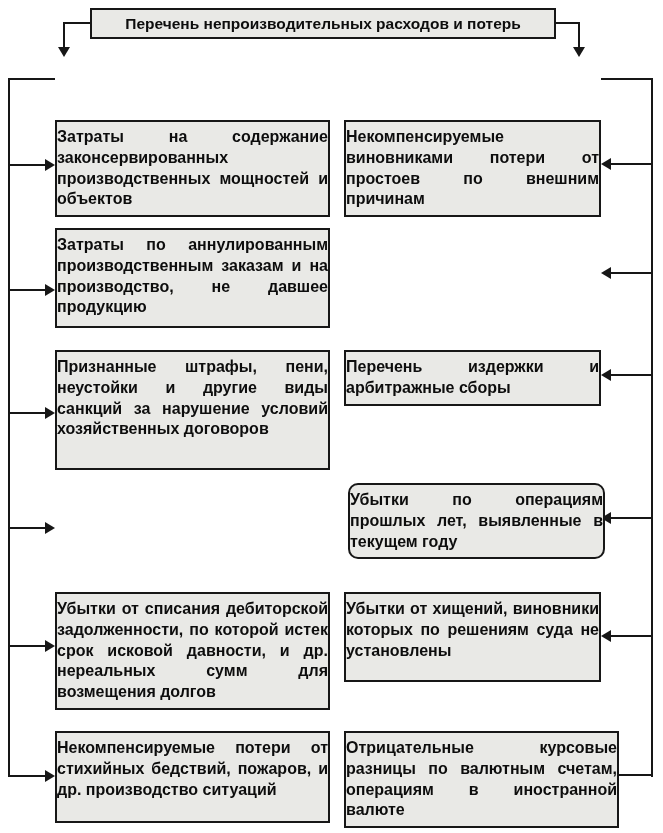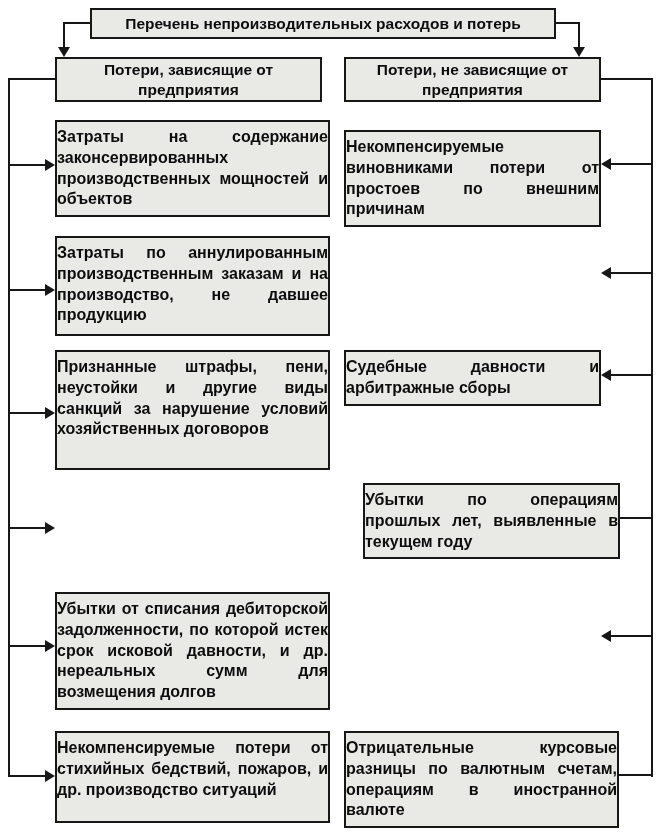--- a/index.html
+++ b/index.html
@@ -48,26 +48,20 @@
   <div class="box title" style="left:90px; top:8px; width:466px; height:31px;">Перечень непроизводительных расходов и потерь</div>
 
   <div class="hline" style="left:64px; top:22px; width:26px;"></div>
   <div class="vline" style="left:63px; top:22px; height:27px;"></div>
   <div class="arr down" style="left:58px; top:47px;"></div>
 
   <div class="hline" style="left:556px; top:22px; width:24px;"></div>
   <div class="vline" style="left:578px; top:22px; height:27px;"></div>
   <div class="arr down" style="left:573px; top:47px;"></div>
 
-  <div class="box hdr" style="left:55px; top:57px; width:267px; height:45px;">
-    <span style="display:inline-block; max-width:185px;">Потери, зависящие от предприятия</span>
-  </div>
-  <div class="box hdr" style="left:344px; top:57px; width:257px; height:45px;">
-    <span style="display:inline-block; max-width:200px;">Потери, не зависящие от предприятия</span>
-  </div>
 
   <div class="hline" style="left:9px; top:78px; width:46px;"></div>
   <div class="vline" style="left:8px; top:78px; height:699px;"></div>
 
   <div class="hline" style="left:601px; top:78px; width:52px;"></div>
   <div class="vline" style="left:651px; top:78px; height:699px;"></div>
 
   <div class="hline" style="left:9px; top:164px; width:36px;"></div>
   <div class="arr right" style="left:45px; top:159px;"></div>
 
@@ -98,23 +92,24 @@
   <div class="hline" style="left:611px; top:517px; width:40px;"></div>
   <div class="arr left" style="left:601px; top:512px;"></div>
 
   <div class="hline" style="left:611px; top:635px; width:40px;"></div>
   <div class="arr left" style="left:601px; top:630px;"></div>
 
   <div class="hline" style="left:611px; top:774px; width:40px;"></div>
   <div class="arr left" style="left:601px; top:769px;"></div>
 
   <div class="box item" style="left:55px; top:120px; width:275px; min-height:92px;">Затраты на содержание законсервированных производственных мощностей и объектов</div>
-  <div class="box item" style="left:55px; top:236px; width:275px; min-height:100px;">Затраты по аннулированным производственным заказам и на производство, не давшее продукцию</div>
+  <div class="box item" style="left:55px; top:228px; width:275px; min-height:100px;">Затраты по аннулированным производственным заказам и на производство, не давшее продукцию</div>
   <div class="box item" style="left:55px; top:350px; width:275px; min-height:120px;">Признанные штрафы, пени, неустойки и другие виды санкций за нарушение условий хозяйственных договоров</div>
   <div class="box item" style="left:55px; top:592px; width:275px; min-height:110px;">Убытки от списания дебиторской задолженности, по которой истек срок исковой давности, и др. нереальных сумм для возмещения долгов</div>
   <div class="box item" style="left:55px; top:731px; width:275px; min-height:92px;">Некомпенсируемые потери от стихийных бедствий, пожаров, и др. производство ситуаций</div>
 
-  <div class="box item" style="left:344px; top:130px; width:257px; min-height:88px;">Некомпенсируемые виновниками потери от простоев по внешним причинам</div>
-  <div class="box item" style="left:344px; top:350px; width:257px; min-height:52px;">Судебные давности и арбитражные сборы</div>
-  <div class="box item" style="left:363px; top:483px; width:257px; min-height:72px;">Убытки по операциям прошлых лет, выявленные в текущем году</div>
+  <div class="box item" style="left:344px; top:120px; width:257px; min-height:88px;">Некомпенсируемые виновниками потери от простоев по внешним причинам</div>
+  <div class="box item" style="left:344px; top:350px; width:257px; min-height:52px;">Перечень издержки и арбитражные сборы</div>
+  <div class="box item" style="left:348px; top:483px; width:257px; min-height:72px;border-radius:10px;">Убытки по операциям прошлых лет, выявленные в текущем году</div>
+  <div class="box item" style="left:344px; top:592px; width:257px; min-height:90px;">Убытки от хищений, виновники которых по решениям суда не установлены</div>
   <div class="box item" style="left:344px; top:731px; width:275px; min-height:92px;">Отрицательные курсовые разницы по валютным счетам, операциям в иностранной валюте</div>
 
 </div>
 
 </body></html>

